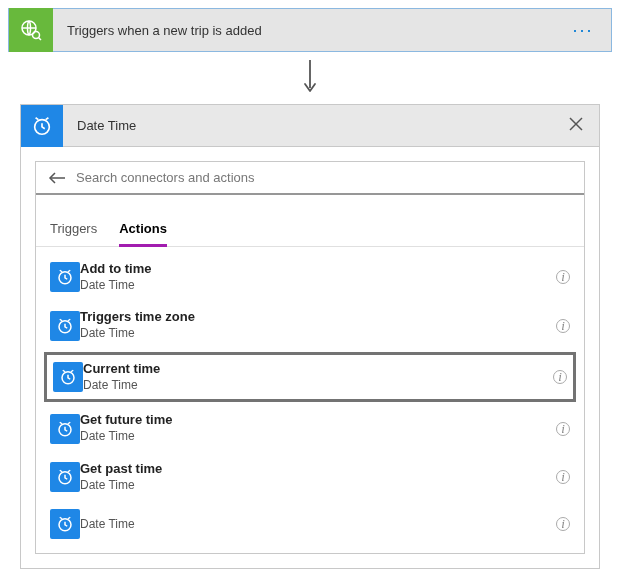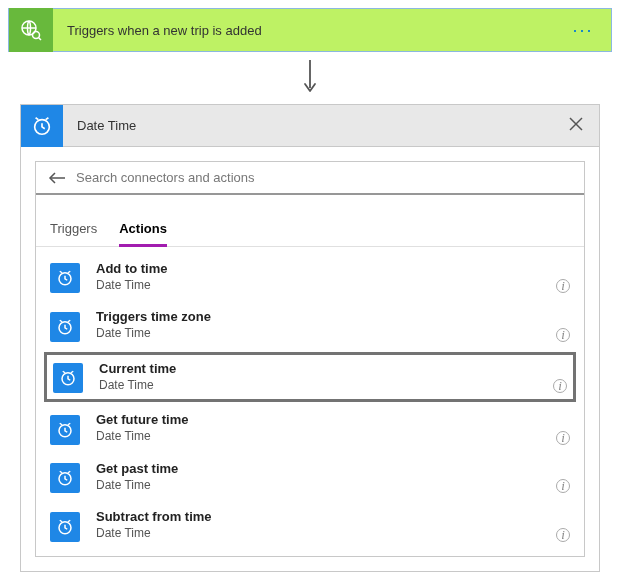--- a/index.html
+++ b/index.html
@@ -7,21 +7,21 @@
       font-family: "Segoe UI", Arial, sans-serif;
       font-size: 13px;
       background: #fff;
       width: 620px;
       height: 573px;
       padding: 8px;
     }
     .trigger-card {
       display: flex;
       align-items: center;
-      background: #bef264;
+      background: #e5e5e5;
       border: 1px solid #8bb8e0;
       height: 44px;
       padding: 0 10px 0 0;
     }
     .trigger-card .icon-box {
       width: 44px;
       height: 44px;
       background: #68b93c;
       display: flex;
       align-items: center;
@@ -120,24 +120,24 @@
       color: #000;
       font-weight: 600;
       border-bottom: 3px solid #a21caf;
       margin-bottom: -1px;
     }
     .action-list {
       padding: 6px 0;
     }
     .action-item {
       display: flex;
-      align-items: flex-end;
+      align-items: center;
       padding: 8px 14px;
       cursor: pointer;
-      gap: 16px;
+      gap: 0;
     }
     .action-icon {
       width: 30px;
       height: 30px;
       background: #1f87e6;
       border-radius: 2px;
       display: flex;
       align-items: center;
       justify-content: center;
       flex-shrink: 0;
@@ -301,21 +301,20 @@
         </div>
 
         <div class="action-item">
           <div class="action-icon">
             <svg width="18" height="18" viewBox="0 0 24 24" fill="none" stroke="#fff" stroke-width="2">
                 <circle cx="12" cy="13" r="8"></circle>
                 <path d="M12 9v4l3 2M5 3L8 5M19 3L16 5"></path>
               </svg>
           </div>
           <div class="action-text">
-            <div class="action-title">Subtract from time</div>
             <div class="action-sub">Date Time</div>
           </div>
           <div class="info-icon">i</div>
         </div>
 
       </div>
     </div>
   </div>
 </div>
 

